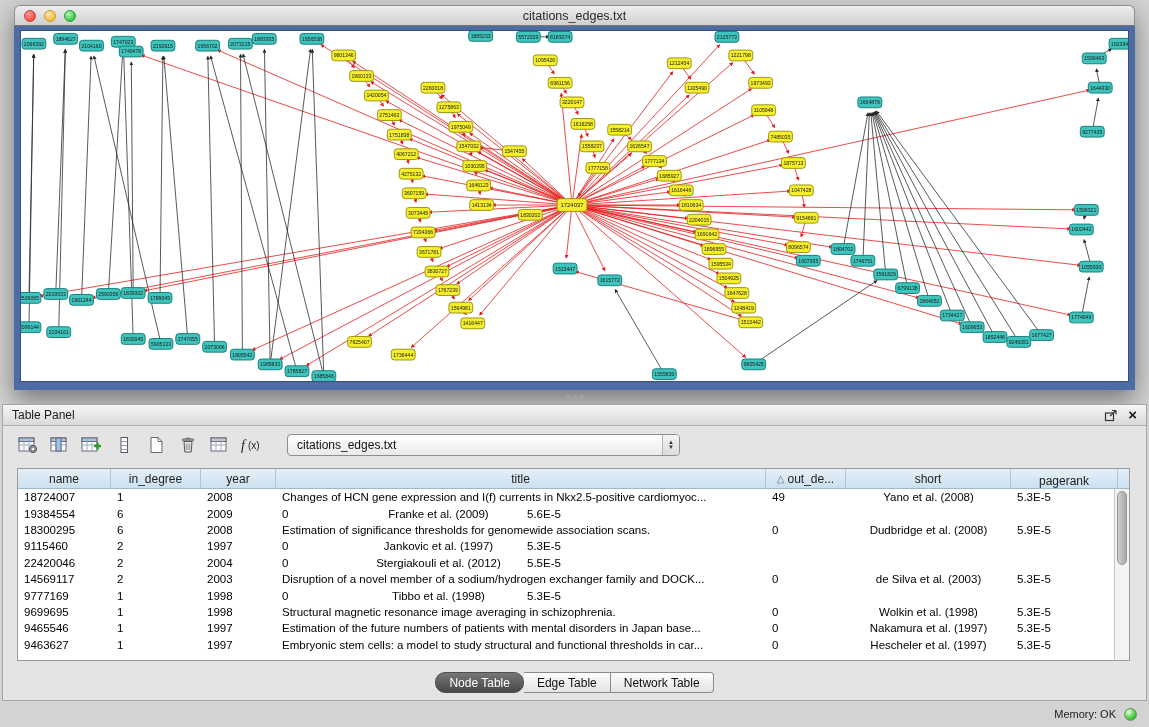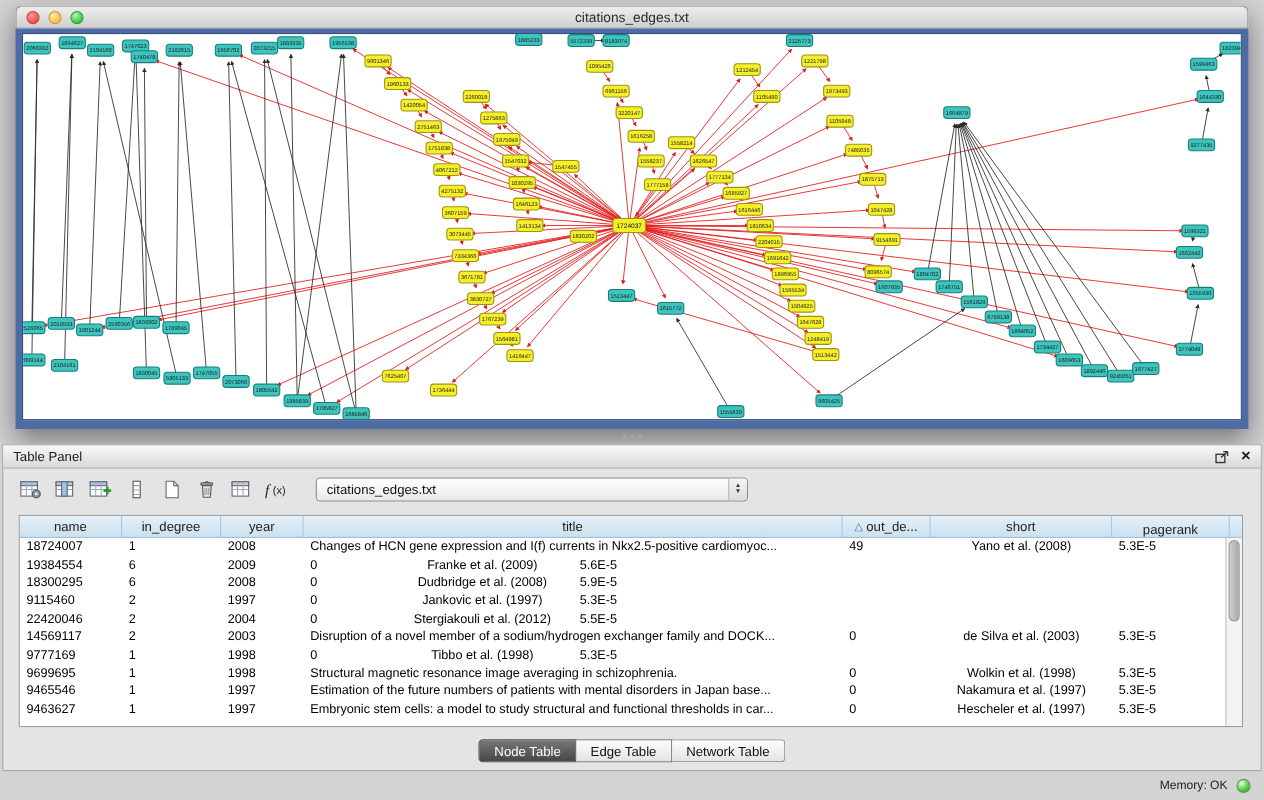--- a/index.html
+++ b/index.html
@@ -86,21 +86,21 @@
   .vthumb { position:absolute; left:2px; right:2px; top:2px; height:74px; border-radius:6px;
             background:linear-gradient(90deg,#cfcfcf,#a8a8a8); border:1px solid #979797; }
   .tabs { position:absolute; left:0; right:0; bottom:7px; display:flex; justify-content:center; }
   .tab {
     height:21px; padding:0 13px; display:flex; align-items:center; font-size:12px;
     border:1px solid #8a8a8a; border-left:none;
     background:linear-gradient(#fdfdfd,#e3e3e3); color:#111;
   }
   .tab:first-child { border-left:1px solid #8a8a8a; border-radius:4px 0 0 4px; }
   .tab:last-child { border-radius:0 4px 4px 0; }
-  .tab.sel { background:linear-gradient(#777777,#474747); color:#fff; border-color:#4d4d4d; }
+  .tab.sel { background:linear-gradient(#777777,#474747); color:#fff; border-color:#4d4d4d;border-radius:10px; }
   
   #statusbar { position:absolute; left:0; bottom:0; width:1149px; height:26px;
                display:flex; align-items:center; justify-content:flex-end; padding-right:12px; gap:8px; }
   .mem-label { font-size:11px; color:#222; }
   .mem-dot { width:13px; height:13px; border-radius:50%;
              background:radial-gradient(circle at 35% 28%, #e2ffd8, #43c63f 62%, #1f9e2e);
              border:1px solid #61995c; }
 </style>
 </head>
 <body>
@@ -874,20 +874,21 @@
           <div class="td" style="width: 90px;">6</div>
           <div class="td" style="width: 75px;">2009</div>
           <div class="td" style="width: 80px;">0</div>
           <div class="td center" style="width: 165px;">Franke et al. (2009)</div>
           <div class="td" style="width: 107px;">5.6E-5</div>
         </div>
         <div class="tr">
           <div class="td" style="width: 93px;">18300295</div>
           <div class="td" style="width: 90px;">6</div>
           <div class="td" style="width: 75px;">2008</div>
+          <div class="td" style="width: 490px;">Estimation of significance thresholds for genomewide association scans.</div>
           <div class="td" style="width: 80px;">0</div>
           <div class="td center" style="width: 165px;">Dudbridge et al. (2008)</div>
           <div class="td" style="width: 107px;">5.9E-5</div>
         </div>
         <div class="tr">
           <div class="td" style="width: 93px;">9115460</div>
           <div class="td" style="width: 90px;">2</div>
           <div class="td" style="width: 75px;">1997</div>
           <div class="td" style="width: 80px;">0</div>
           <div class="td center" style="width: 165px;">Jankovic et al. (1997)</div>

